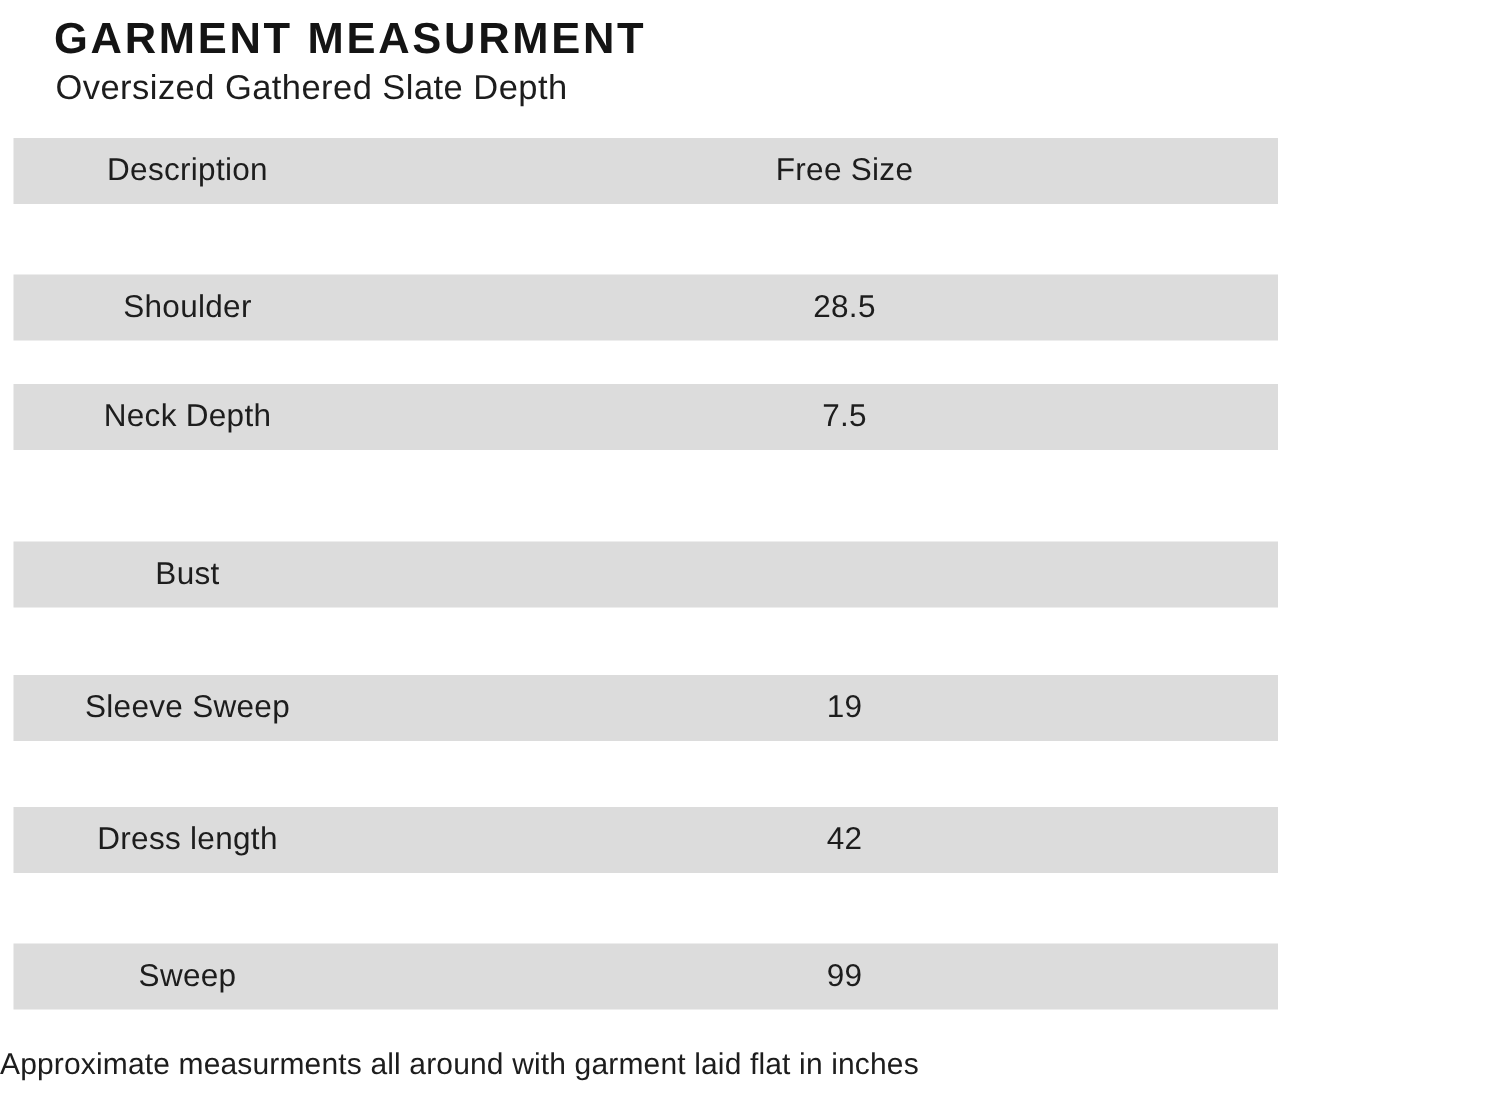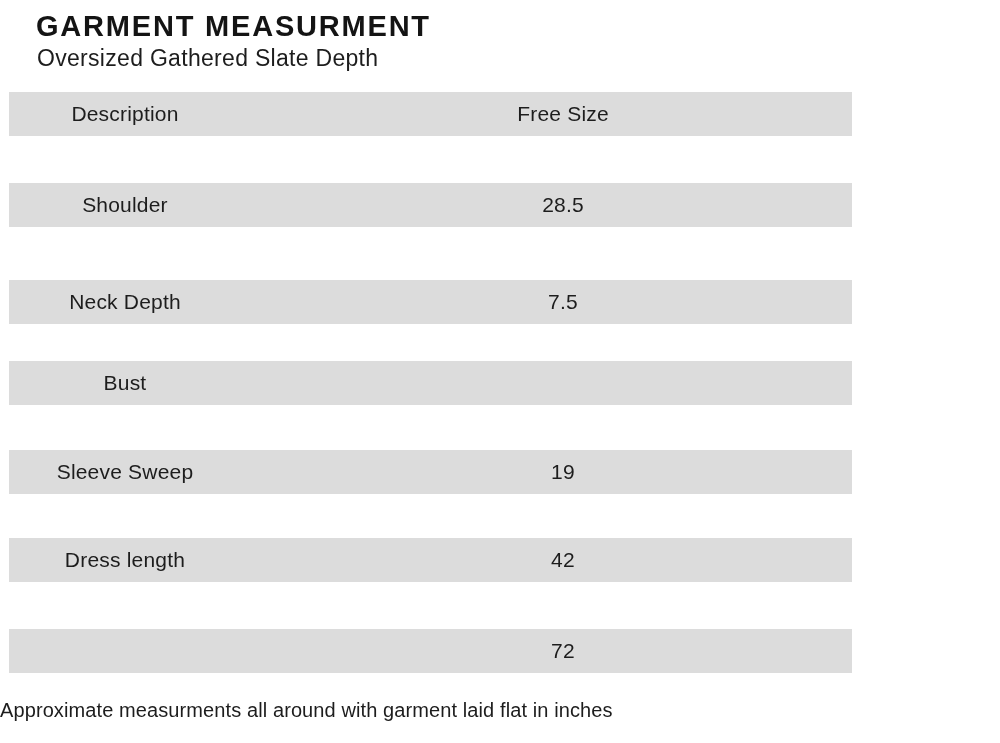--- a/index.html
+++ b/index.html
@@ -87,38 +87,39 @@
   <div class="band" style="top:92px">
     <span class="cell cell-label">Description</span>
     <span class="cell cell-value">Free Size</span>
   </div>
 
   <div class="band" style="top:183px">
     <span class="cell cell-label">Shoulder</span>
     <span class="cell cell-value">28.5</span>
   </div>
 
-  <div class="band" style="top:280px">
+  <div class="band" style="top:256px">
     <span class="cell cell-label">Neck Depth</span>
     <span class="cell cell-value">7.5</span>
   </div>
 
   <div class="band" style="top:361px">
     <span class="cell cell-label">Bust</span>
   </div>
 
   <div class="band" style="top:450px">
     <span class="cell cell-label">Sleeve Sweep</span>
     <span class="cell cell-value">19</span>
   </div>
 
   <div class="band" style="top:538px">
     <span class="cell cell-label">Dress length</span>
     <span class="cell cell-value">42</span>
   </div>
 
   <div class="band" style="top:629px">
-    <span class="cell cell-value">72</span>
+    <span class="cell cell-label">Sweep</span>
+    <span class="cell cell-value">99</span>
   </div>
 
   <p class="footnote">Approximate measurments all around with garment laid flat in inches</p>
 
 </div>
 
 </body></html>

